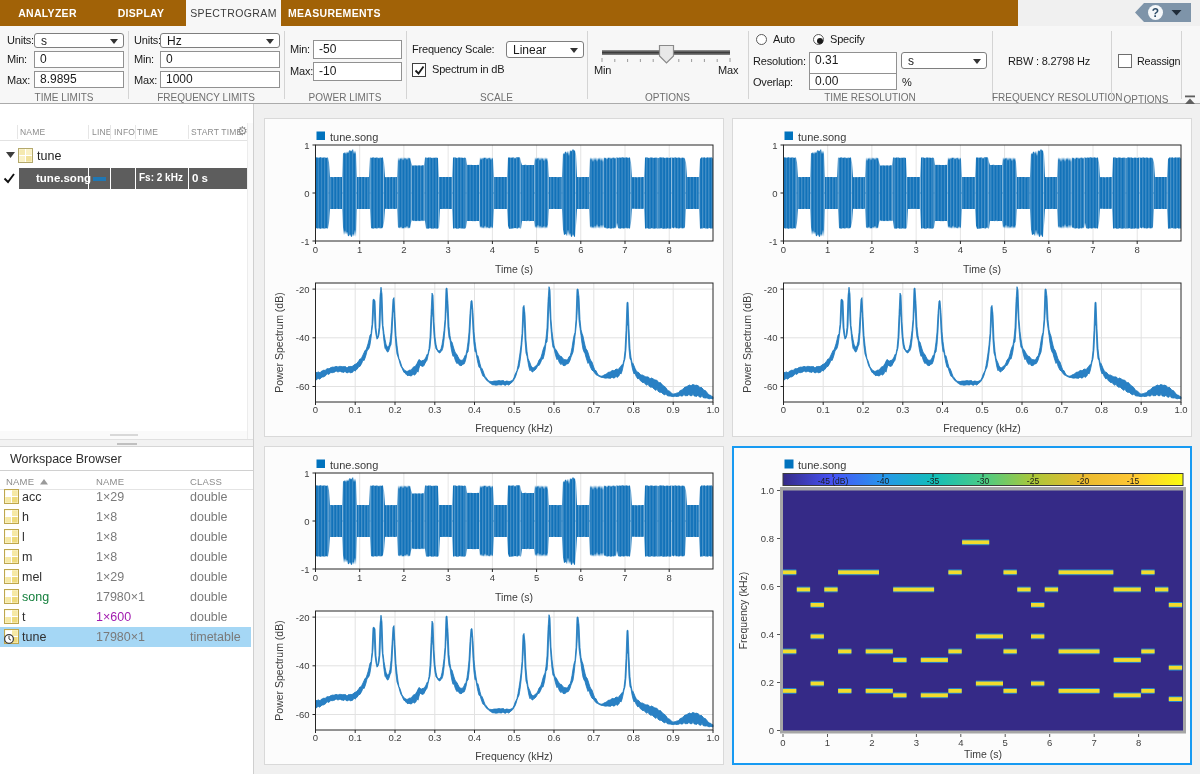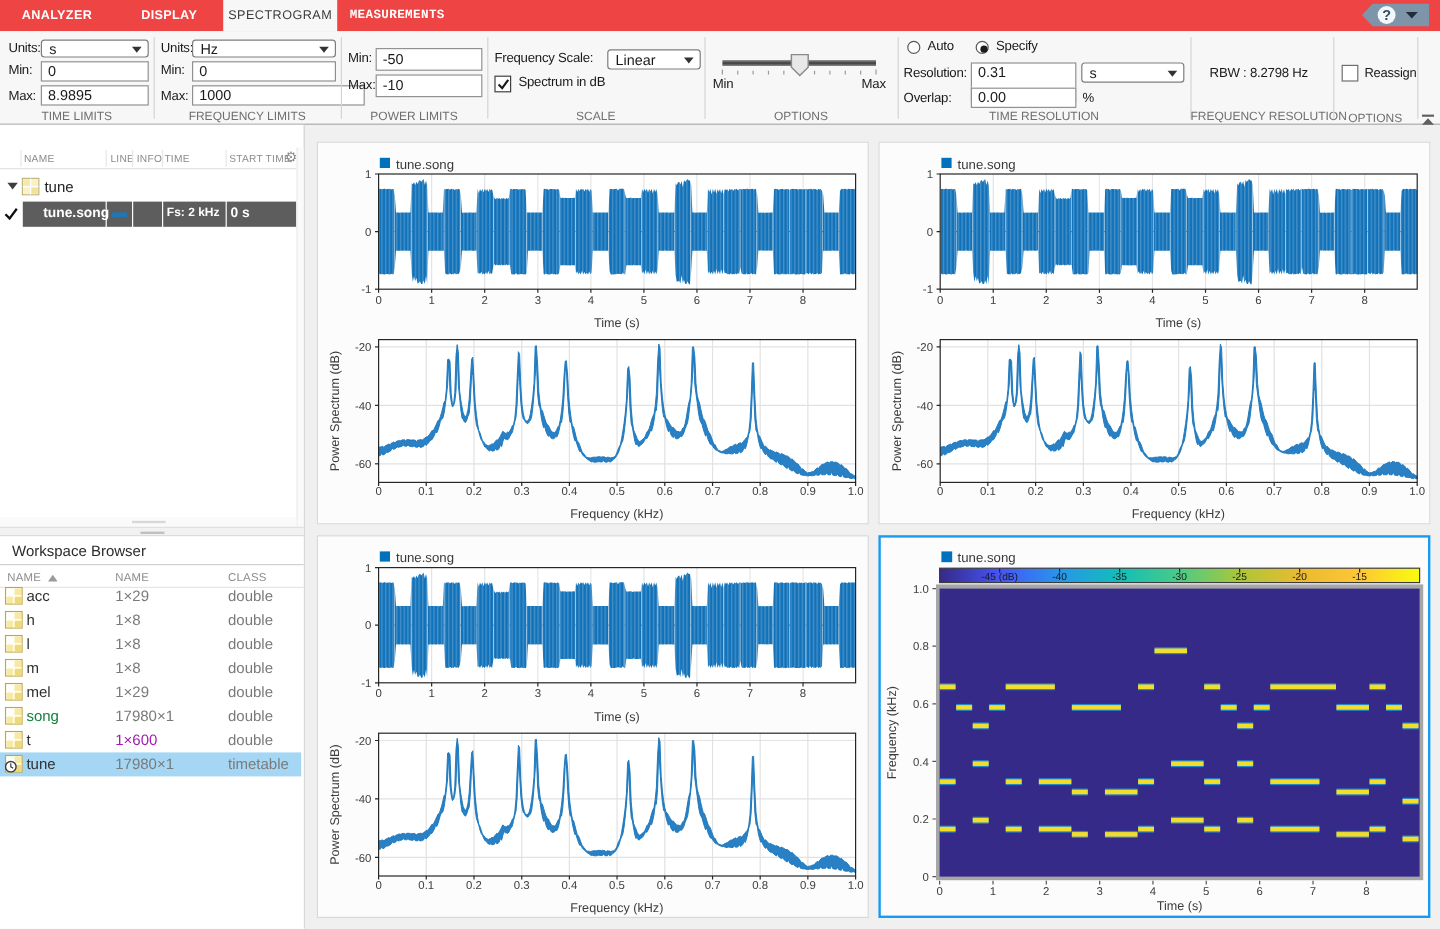--- a/index.html
+++ b/index.html
@@ -1,17 +1,17 @@
 <!DOCTYPE html>
 <html><head><meta charset="utf-8"><style>
 *{margin:0;padding:0;box-sizing:border-box}
 body{width:1200px;height:774px;font-family:"Liberation Sans",sans-serif;overflow:hidden;position:relative;background:#f0f0f0}
 .abs{position:absolute}
 
-#hdr{left:0;top:0;width:1200px;height:26px;background:#ef4444}
+#hdr{left:0;top:0;width:1018px;height:26px;background:#a16207}
 .tab{position:absolute;top:0;height:26px;line-height:26px;color:#fff;font-size:10.5px;font-weight:bold;letter-spacing:.3px;text-align:center}
 #tabactive{position:absolute;left:186px;top:0;width:95px;height:26px;background:#f7f7f7;color:#3c3c3c;font-size:10.5px;font-weight:normal;line-height:27px;text-align:center;letter-spacing:.4px}
 
 #ribbon{left:0;top:26px;width:1200px;height:78px;background:#f7f7f7;border-bottom:1px solid #ababab}
 .lab{position:absolute;font-size:11px;color:#1a1a1a;white-space:nowrap;letter-spacing:-.2px}
 .sect{position:absolute;font-size:10px;color:#6f6f6f;text-align:center;white-space:nowrap}
 .div{position:absolute;width:1px;background:#d4d4d4}
 .inp{position:absolute;background:#fff;border:1px solid #919191;font-size:12px;color:#1a1a1a;padding-left:5px;line-height:15px}
 .dd{position:absolute;background:#fff;border:1px solid #7e7e7e;border-radius:3px;font-size:12px;color:#1a1a1a;padding-left:6px}
 .dda{position:absolute;width:0;height:0;border-left:4.5px solid transparent;border-right:4.5px solid transparent;border-top:5px solid #333}
@@ -23,21 +23,21 @@
 .hdrtxt{color:#8c8c8c;font-size:8.5px;white-space:nowrap;letter-spacing:.2px}
 
 .panel{position:absolute;width:460px;height:319px;background:#fcfcfc;border:1px solid #d9d9d9}
 svg text{font-family:"Liberation Sans",sans-serif}
 </style></head>
 <body>
 
 <div class="abs" id="hdr">
   <div class="tab" style="left:10px;width:75px;">ANALYZER</div>
   <div class="tab" style="left:110px;width:62px;">DISPLAY</div>
-  <div class="tab" style="left:288px;width:86px;font-family:Liberation Mono, monospace;">MEASUREMENTS</div>
+  <div class="tab" style="left:288px;width:86px;">MEASUREMENTS</div>
   <svg class="abs" style="left:1135px;top:3px" width="56" height="19" viewBox="0 0 56 19">
     <path d="M9 0 L56 0 L56 19 L9 19 L0 9.5 Z" fill="#7e94a9"></path>
     <circle cx="20.5" cy="9.5" r="7.5" fill="#f4f7f9"></circle>
     <text x="20.5" y="13.8" font-size="12" font-weight="bold" fill="#2e4d68" text-anchor="middle">?</text>
     <path d="M36.5 7 L46.5 7 L41.5 12.5 Z" fill="#1f2c39"></path>
   </svg>
 </div>
 <div class="abs" id="tabactive">SPECTROGRAM</div>
 
 <div class="abs" id="ribbon">
@@ -51,21 +51,21 @@
   <div class="inp" style="left:34px;top:45px;width:90px;height:17px">8.9895</div>
   <div class="sect" style="left:0px;top:66px;width:128px">TIME LIMITS</div>
   <div class="div" style="left:128px;top:5px;height:68px"></div>
 
   <div class="lab" style="left:134px;top:8px">Units:</div>
   <div class="dd" style="left:160px;top:7px;width:120px;height:15px;line-height:14px">Hz</div>
   <div class="dda" style="left:266px;top:13px"></div>
   <div class="lab" style="left:134px;top:27px">Min:</div>
   <div class="inp" style="left:160px;top:25px;width:120px;height:17px">0</div>
   <div class="lab" style="left:134px;top:48px">Max:</div>
-  <div class="inp" style="left:160px;top:45px;width:144px;height:17px">1000</div>
+  <div class="inp" style="left:160px;top:45px;width:120px;height:17px">1000</div>
   <div class="sect" style="left:128px;top:66px;width:156px">FREQUENCY LIMITS</div>
   <div class="div" style="left:284px;top:5px;height:68px"></div>
 
   <div class="lab" style="left:290px;top:17px">Min:</div>
   <div class="inp" style="left:313px;top:14px;width:89px;height:19px;line-height:17px">-50</div>
   <div class="lab" style="left:290px;top:39px">Max:</div>
   <div class="inp" style="left:313px;top:36px;width:89px;height:19px;line-height:17px">-10</div>
   <div class="sect" style="left:284px;top:66px;width:122px">POWER LIMITS</div>
   <div class="div" style="left:406px;top:5px;height:68px"></div>
 

